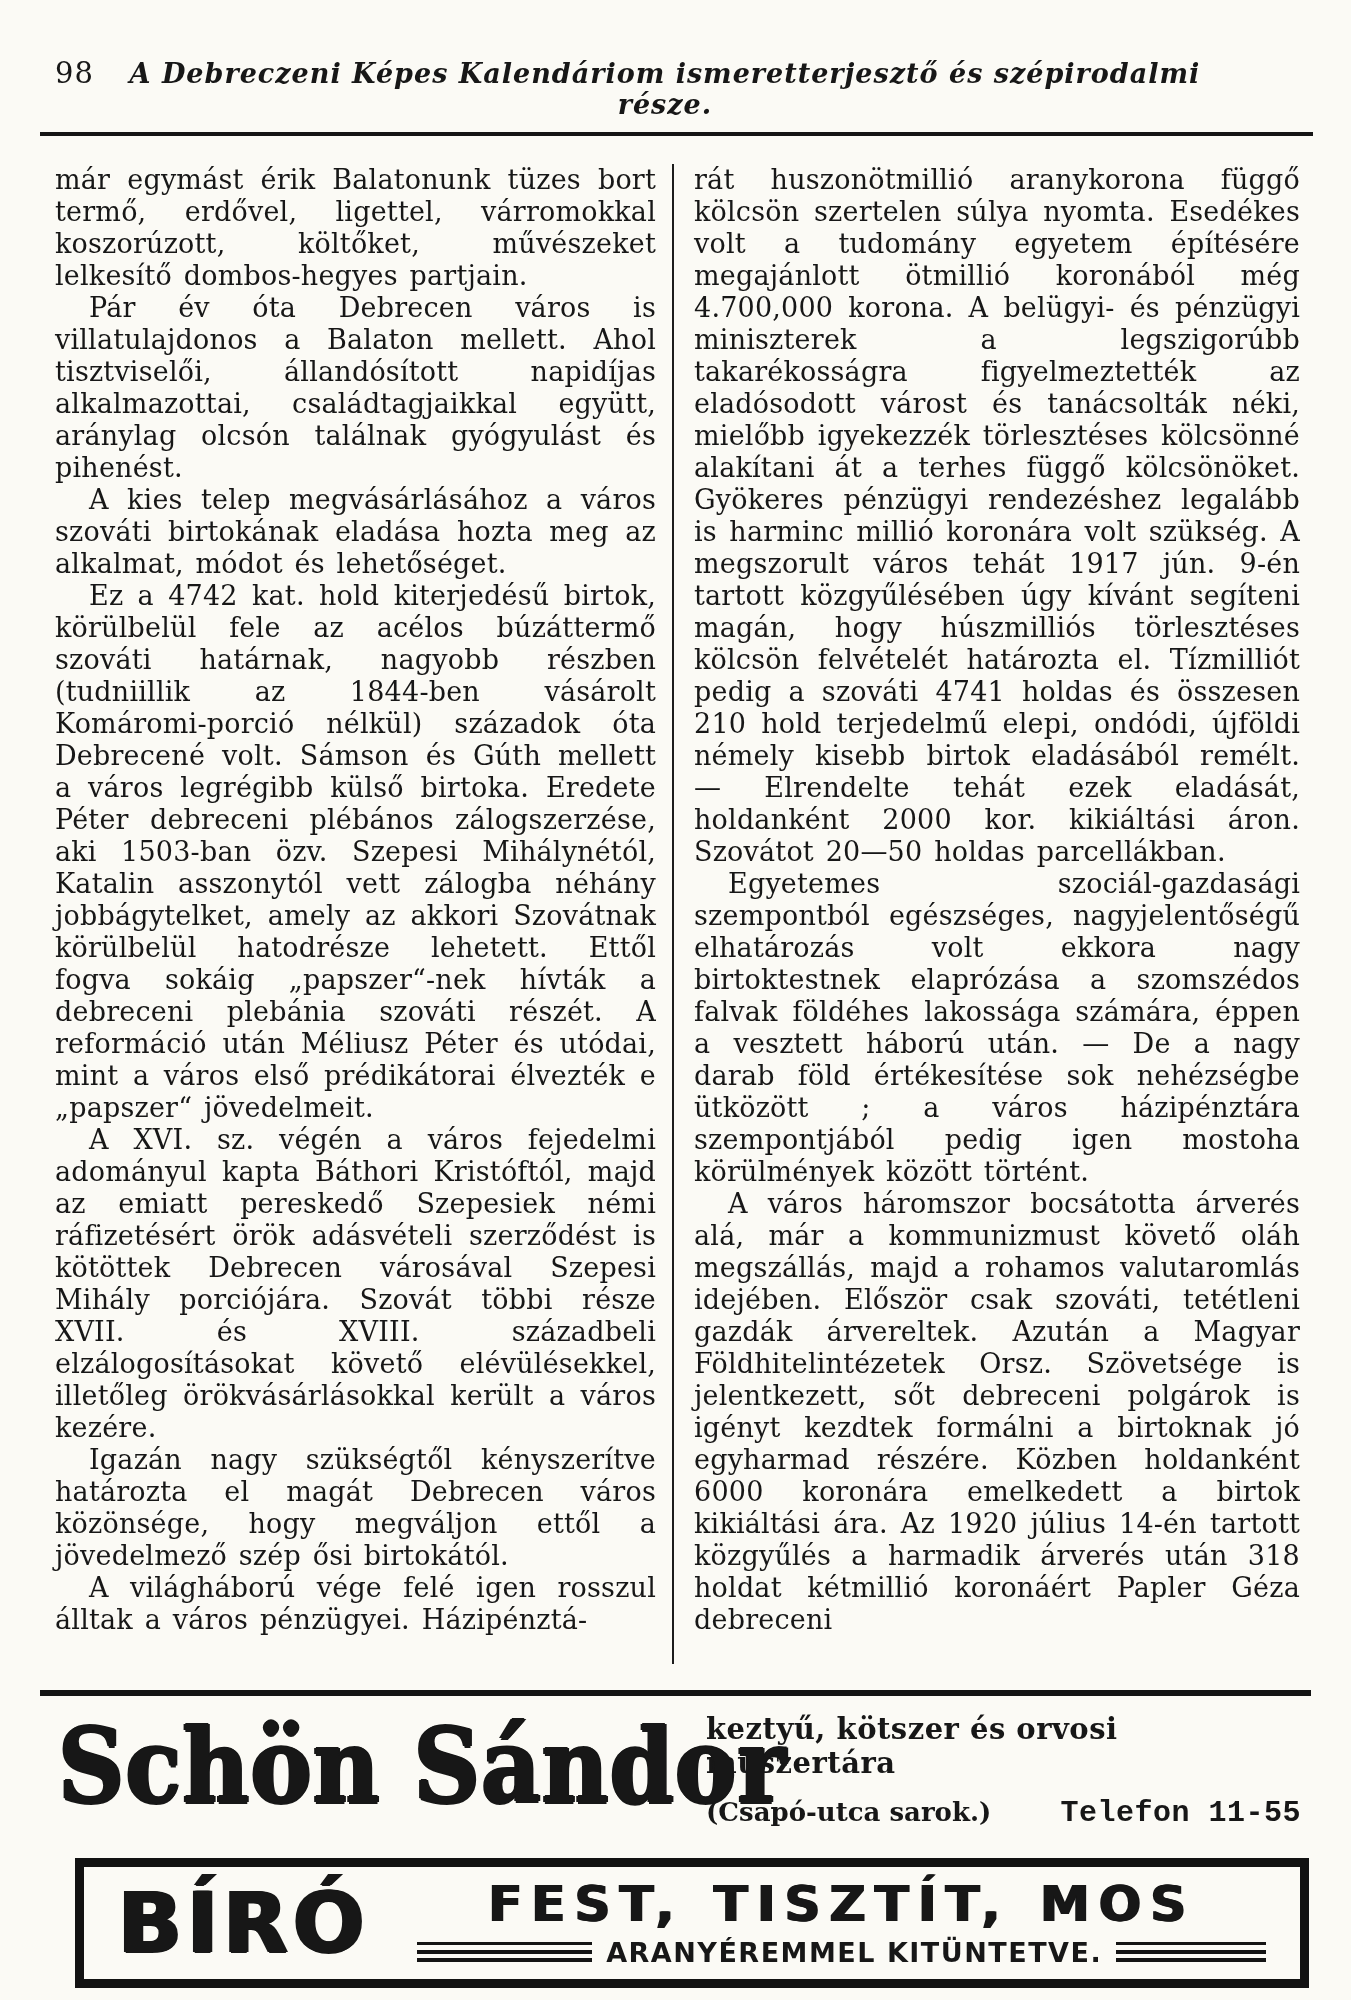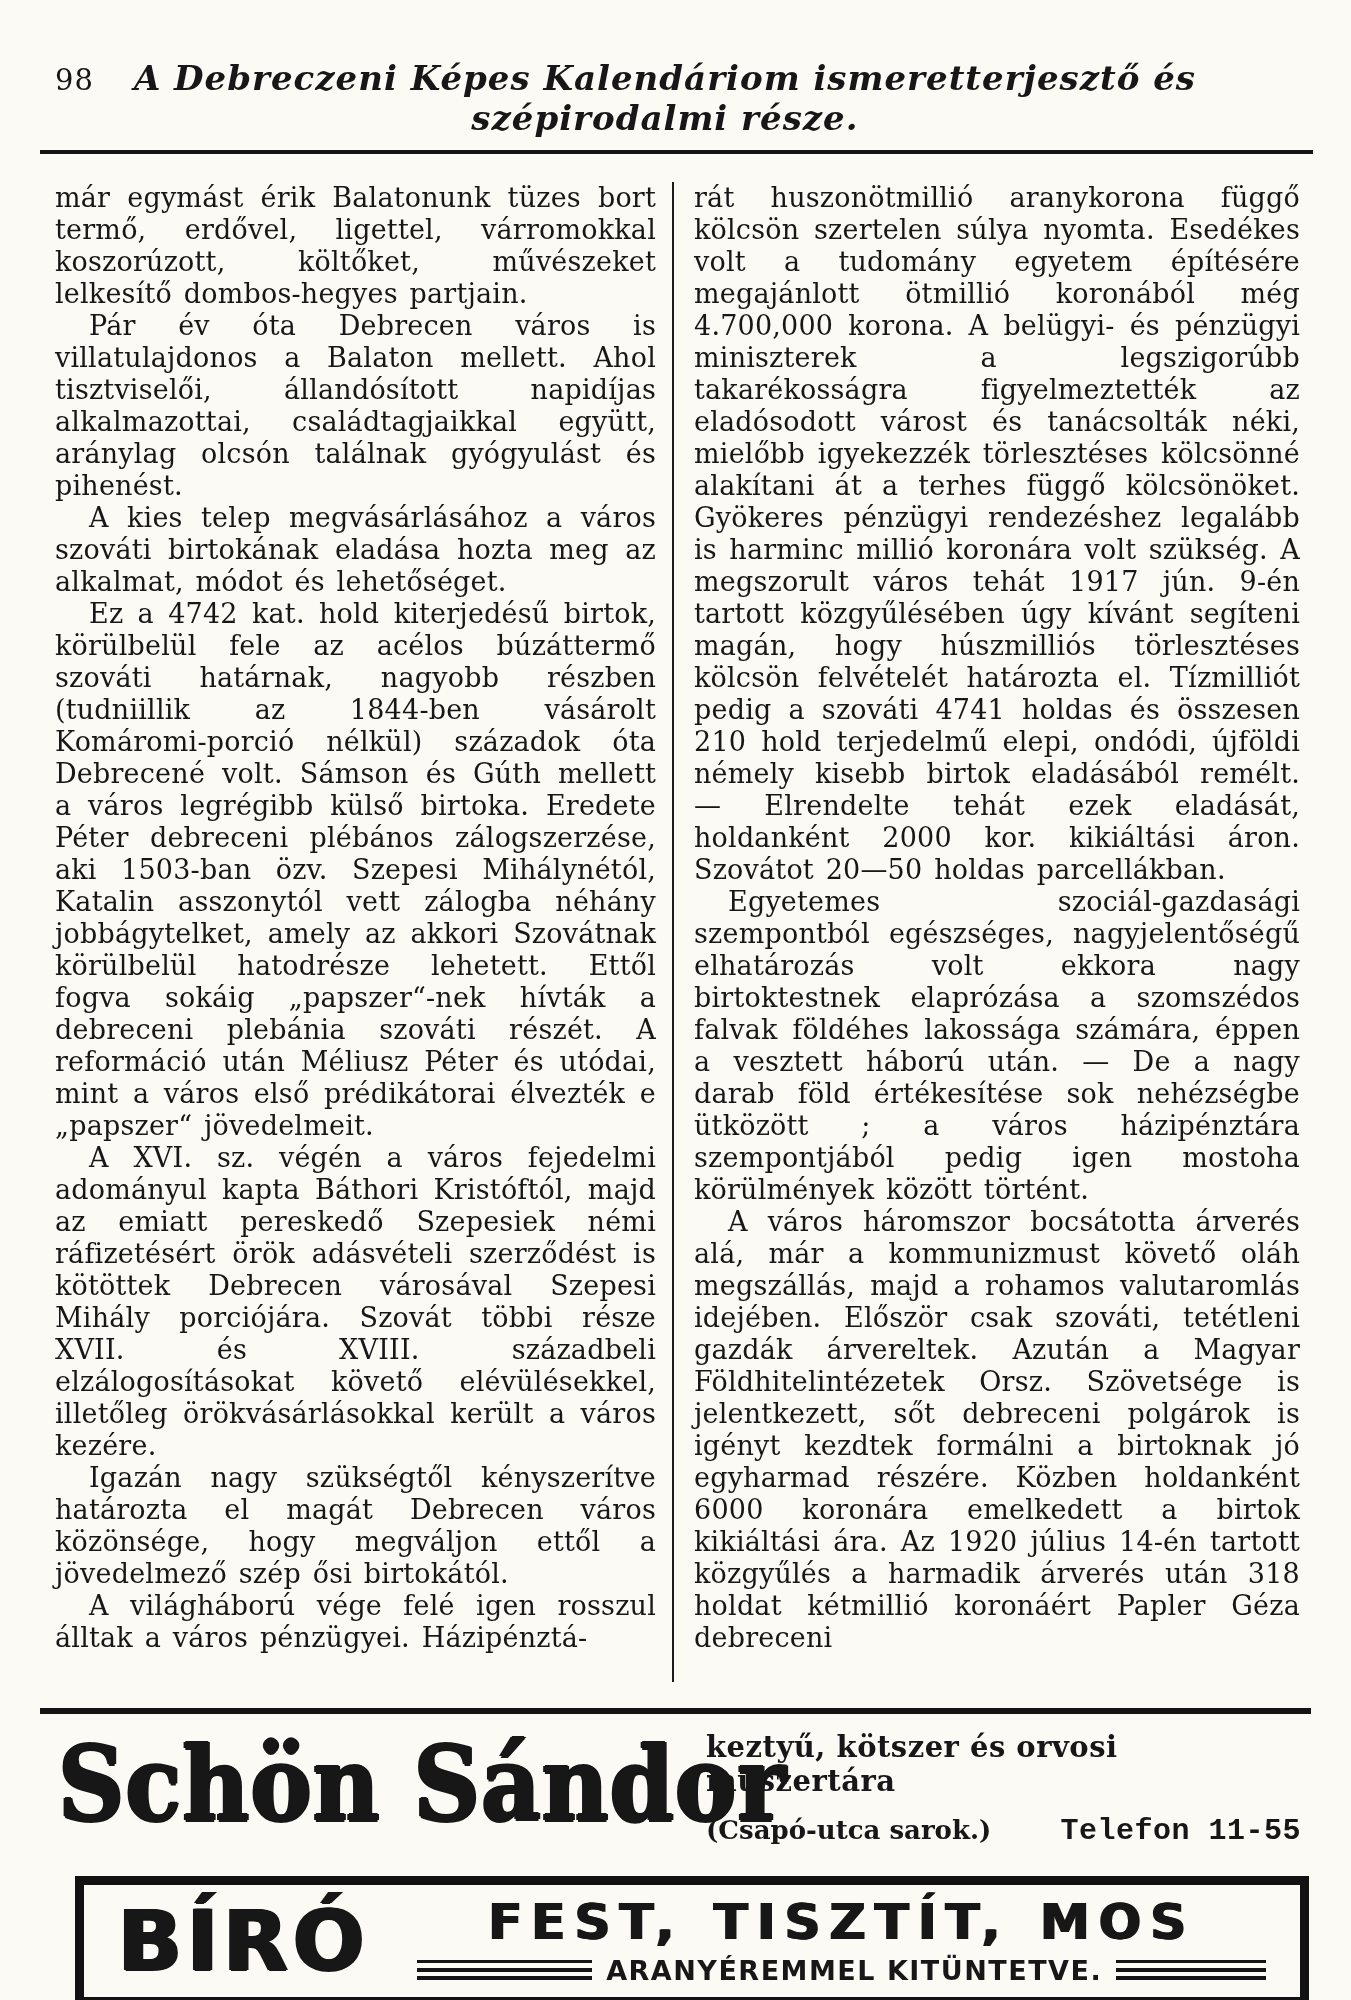--- a/index.html
+++ b/index.html
@@ -14,21 +14,21 @@
   }
   
   .header{
     display:flex;align-items:baseline;
     padding:40px 55px 0 55px;
   }
   .page-number{font-size:29px;letter-spacing:1px;}
   .page-title{
     flex:1;text-align:center;
     font-style:italic;font-weight:bold;
-    font-size:34px;letter-spacing:1px;
+    font-size:27px;letter-spacing:1px;
     padding-right:60px;
     margin-top:18px;
   }
   .header-rule{
     height:4px;background:#151515;
     margin:12px 38px 0 40px;
   }
   
   .columns{
     display:flex;

